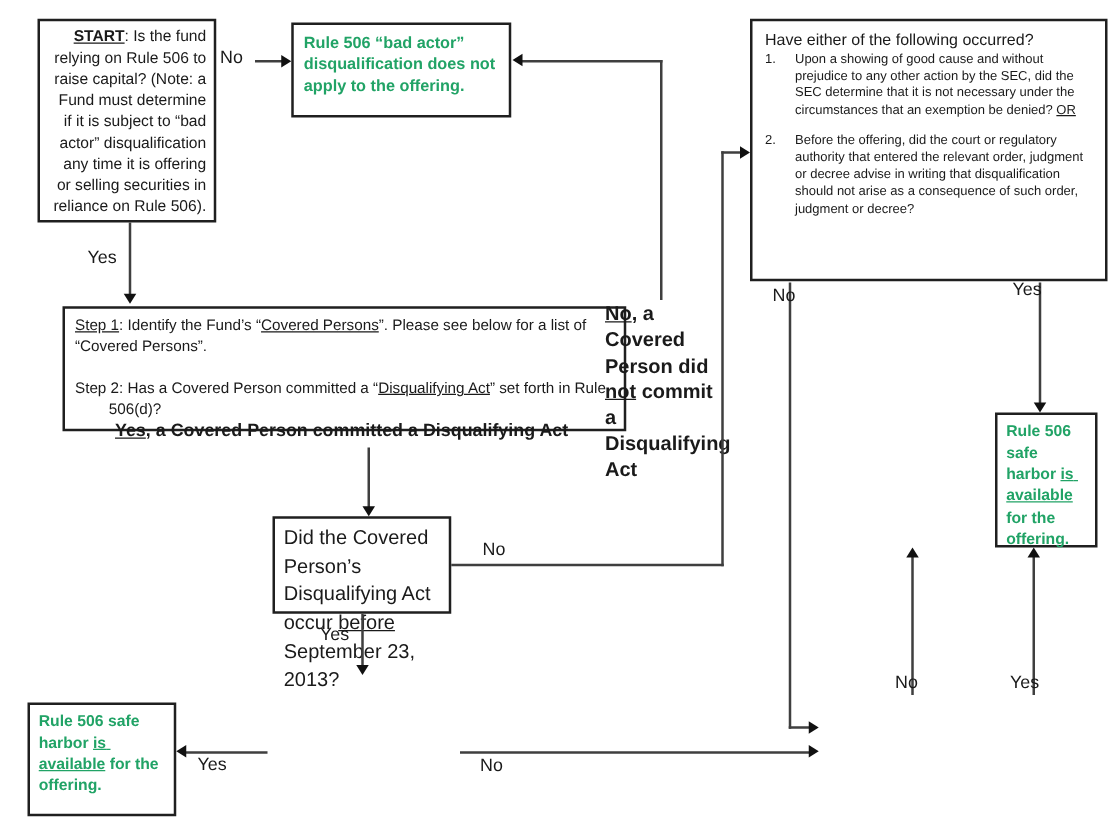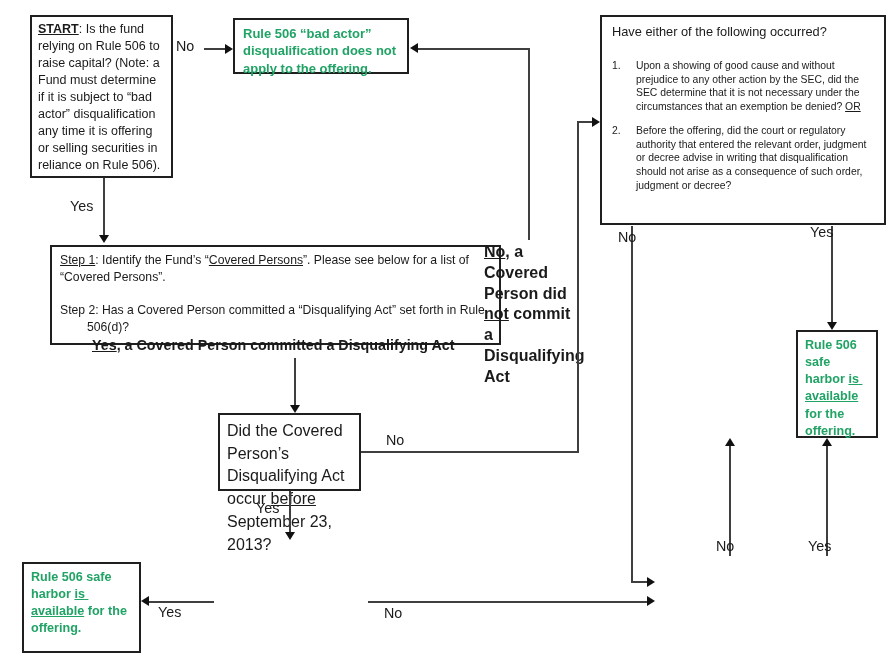--- a/index.html
+++ b/index.html
@@ -3,24 +3,24 @@
 <meta charset="utf-8">
 <style>
   :root { --green:#21a366; --red:#e0362b; --ink:#1a1a1a; --line:#3f3f3f; }
   * { box-sizing: border-box; margin: 0; }
   body { background:#fff; font-family:"Liberation Sans", sans-serif; }
   #canvas { position:relative; width:890px; height:671px; background:#fff; overflow:hidden; }
 
   .box { position:absolute; background:#fff; border:2px solid #1f1f1f; color:var(--ink); }
   .rich span { white-space:pre-wrap; }
 
-  #start-box   { left:30px;  top:15px;  width:143px; height:163px; padding:4px 6px; font-size:12.5px; line-height:1.36; }
-  #no-apply-box{ left:233px; top:18px;  width:176px; height:56px;  padding:5px 8px; font-size:13px; line-height:1.33; font-weight:bold; color:var(--green); }
+  #start-box   { left:30px;  top:15px;  width:143px; height:163px; padding:4px 6px; font-size:12.5px; line-height:1.36;text-align:right; }
+  #no-apply-box{ left:233px; top:18px;  width:176px; height:76px;  padding:5px 8px; font-size:13px; line-height:1.33; font-weight:bold; color:var(--green); }
   #have-either-box { left:600px; top:15px; width:286px; height:210px; padding:7px 10px; }
-  #have-either-box .he-title { font-size:12.8px; margin-bottom:20px; }
+  #have-either-box .he-title { font-size:12.8px; margin-bottom:2px; }
   .he-item { display:flex; font-size:10.4px; line-height:1.32; margin-bottom:10px; }
   .he-num  { width:24px; flex:0 0 24px; }
   .he-text { flex:1; }
   #steps-box { left:30px; top:245px; width:451px; height:100px; padding:5px 8px; font-size:12.2px; line-height:1.4;margin-left:20px; }
   #steps-box .step-gap { height:16px; }
   #steps-box .step-two { padding-left:27px; text-indent:-27px; }
   #yes-committed { position:absolute; left:92px; top:337px; font-size:14.3px; font-weight:bold; color:var(--ink); }
   #no-commit { position:absolute; left:484px; top:242px; width:90px; font-size:16px; font-weight:bold; line-height:1.3; color:var(--ink); }
   #before-box { left:218px; top:413px; width:143px; height:78px; padding:5px 7px; font-size:16px; line-height:1.42; }
   #red-box    { left:686px; top:330px; width:89px;  height:108px; padding:5px 7px; font-size:12.6px; line-height:1.36; font-weight:bold; color:var(--red); }
@@ -56,21 +56,21 @@
     </div>
     <div class="he-item">
       <div class="he-num">2.</div>
       <div class="he-text rich"><span>Before the offering, did the court or regulatory authority that entered the relevant order, judgment or decree advise in writing that disqualification should not arise as a consequence of such order, judgment or decree?</span></div>
     </div>
   </div>
 
   <div class="box" id="steps-box">
     <div class="rich"><span style="text-decoration: underline;">Step 1</span><span>: Identify the Fund’s “</span><span style="text-decoration: underline;">Covered Persons</span><span>”. Please see below for a list of “Covered Persons”.</span></div>
     <div class="step-gap"></div>
-    <div class="rich step-two"><span style="">Step 2</span><span>: Has a Covered Person committed a “</span><span style="">Disqualifying Act</span><span>” set forth in Rule 506(d)?</span></div>
+    <div class="rich step-two"><span style="">Step 2</span><span>: Has a Covered Person committed a “</span><span style="text-decoration: underline;">Disqualifying Act</span><span>” set forth in Rule 506(d)?</span></div>
   </div>
 
   <div class="rich" id="yes-committed"><span style="text-decoration: underline;">Yes</span><span>, a Covered Person committed a Disqualifying Act</span></div>
 
   <div class="rich" id="no-commit"><span style="text-decoration: underline;">No</span><span>, a Covered Person did </span><span style="text-decoration: underline;">not</span><span> commit a Disqualifying Act</span></div>
 
   <div class="box rich" id="before-box"><span>Did the Covered Person’s Disqualifying Act occur </span><span style="text-decoration: underline;">before</span><span> September 23, 2013?</span></div>
 
 
   <div class="box rich" id="green-right-box"><span>Rule 506 safe harbor </span><span style="text-decoration: underline;">is available</span><span> for the offering.</span></div>

